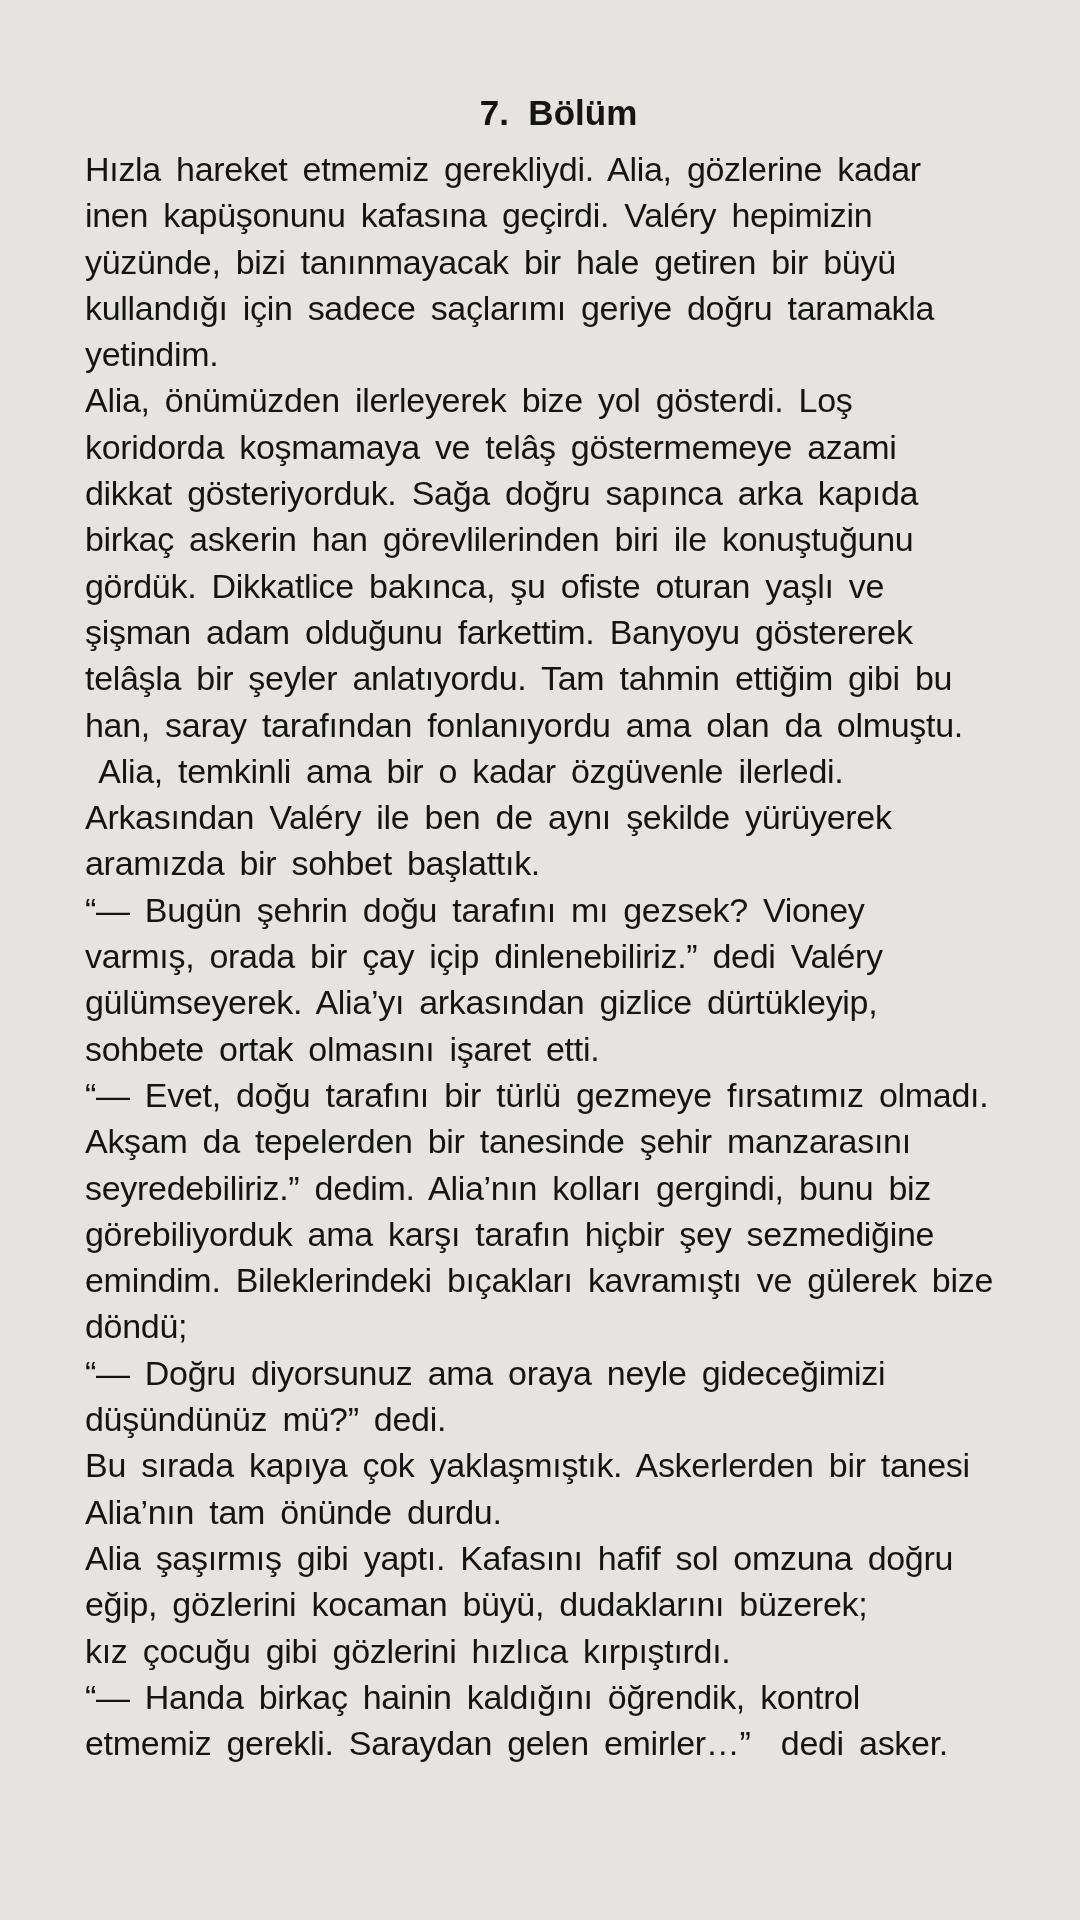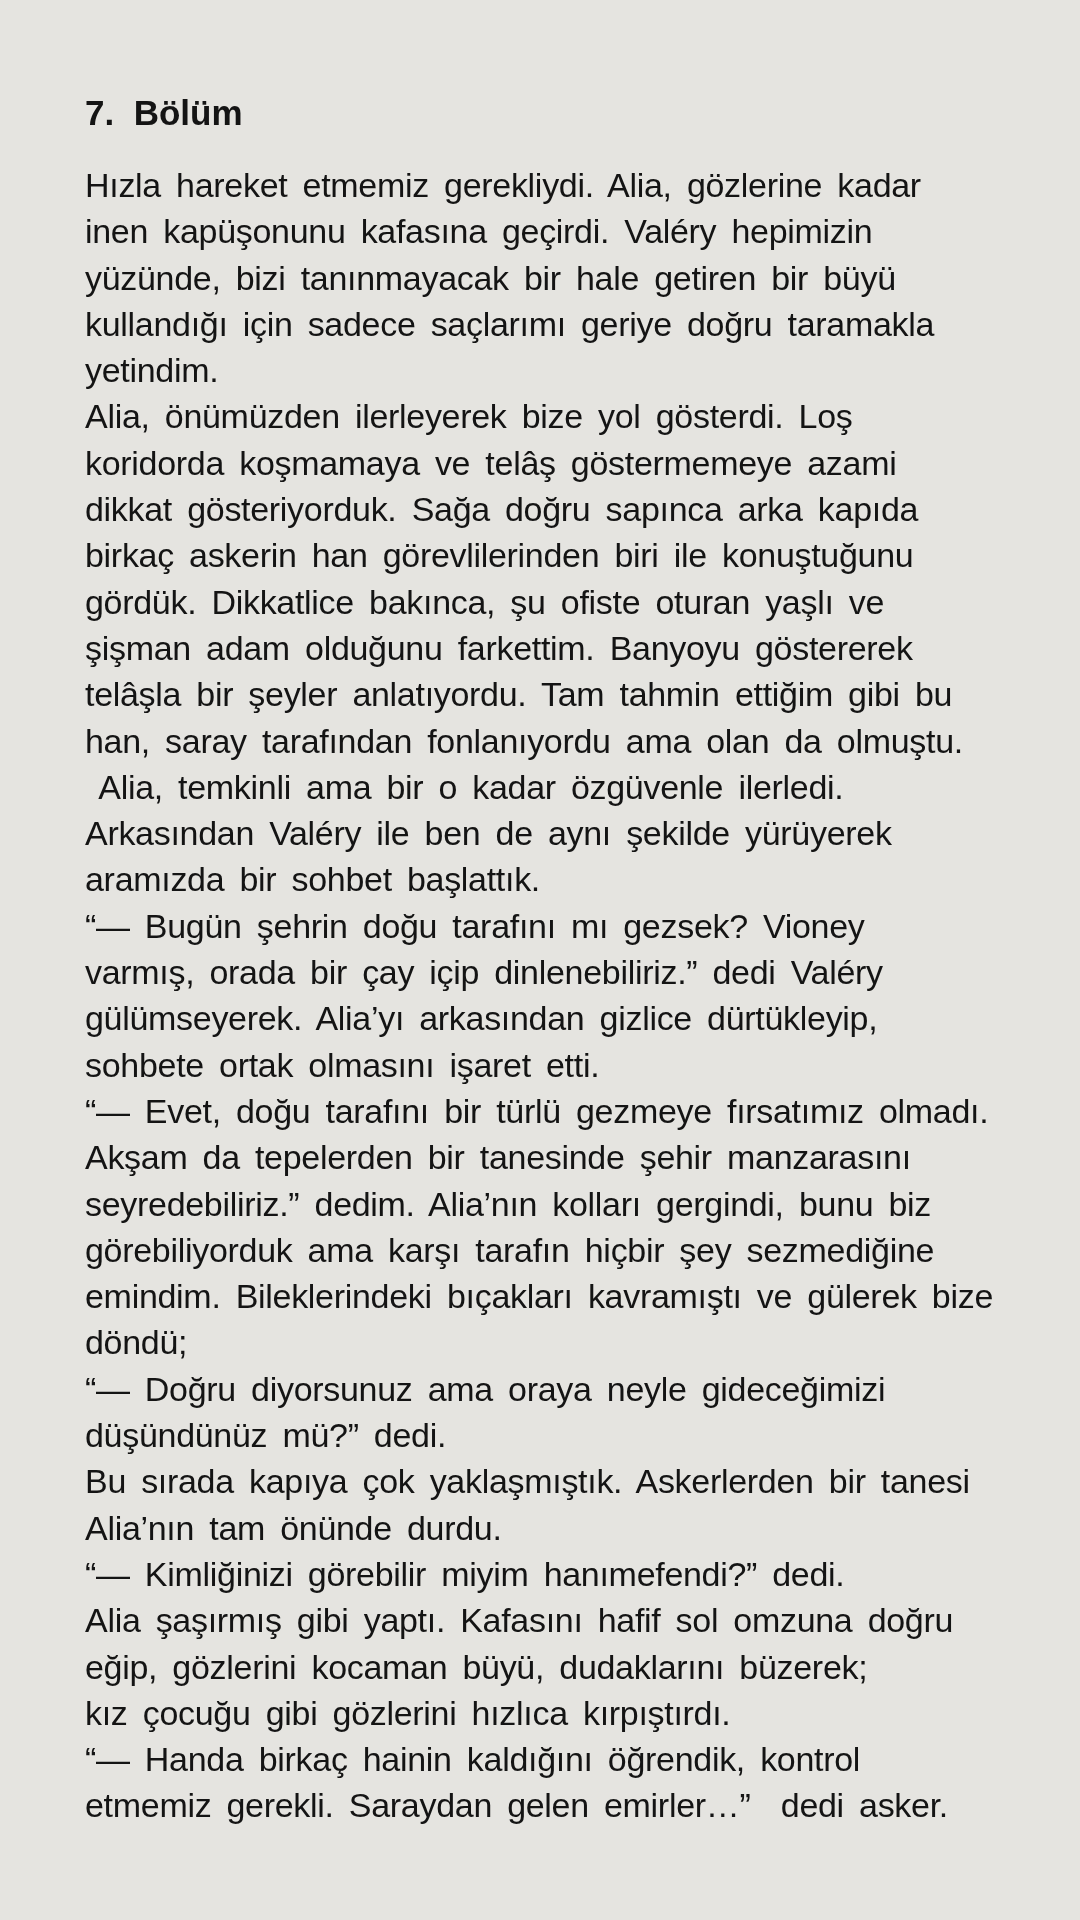--- a/index.html
+++ b/index.html
@@ -17,22 +17,22 @@
     width: 1080px;
     height: 1920px;
     padding: 88px 48px 0 85px;
     color: #141414;
     font-family: "Liberation Sans", sans-serif;
   }
   .title {
     font-size: 35px;
     font-weight: bold;
     line-height: 50px;
-    margin: 0 0 24px 0;
-    text-align: left;
+    margin: 0 0 8px 0;
+    text-align: center;
     white-space: pre;
   }
   .line {
     font-size: 34px;
     line-height: 46.3px;
     white-space: pre;
     word-spacing: 6px;
     letter-spacing: -0.3px;
   }
 </style>
@@ -65,20 +65,19 @@
       <div class="line">“— Evet, doğu tarafını bir türlü gezmeye fırsatımız olmadı.</div>
       <div class="line">Akşam da tepelerden bir tanesinde şehir manzarasını</div>
       <div class="line">seyredebiliriz.” dedim. Alia’nın kolları gergindi, bunu biz</div>
       <div class="line">görebiliyorduk ama karşı tarafın hiçbir şey sezmediğine</div>
       <div class="line">emindim. Bileklerindeki bıçakları kavramıştı ve gülerek bize</div>
       <div class="line">döndü;</div>
       <div class="line">“— Doğru diyorsunuz ama oraya neyle gideceğimizi</div>
       <div class="line">düşündünüz mü?” dedi.</div>
       <div class="line">Bu sırada kapıya çok yaklaşmıştık. Askerlerden bir tanesi</div>
       <div class="line">Alia’nın tam önünde durdu.</div>
-      <div class="line">“— Kimliğinizi görebilir miyim hanımefendi?” dedi.</div>
       <div class="line">Alia şaşırmış gibi yaptı. Kafasını hafif sol omzuna doğru</div>
       <div class="line">eğip, gözlerini kocaman büyü, dudaklarını büzerek;</div>
       <div class="line">kız çocuğu gibi gözlerini hızlıca kırpıştırdı.</div>
       <div class="line">“— Handa birkaç hainin kaldığını öğrendik, kontrol</div>
       <div class="line">etmemiz gerekli. Saraydan gelen emirler…”  dedi asker.</div>
     </div>
 </div>
 
 </body></html>

